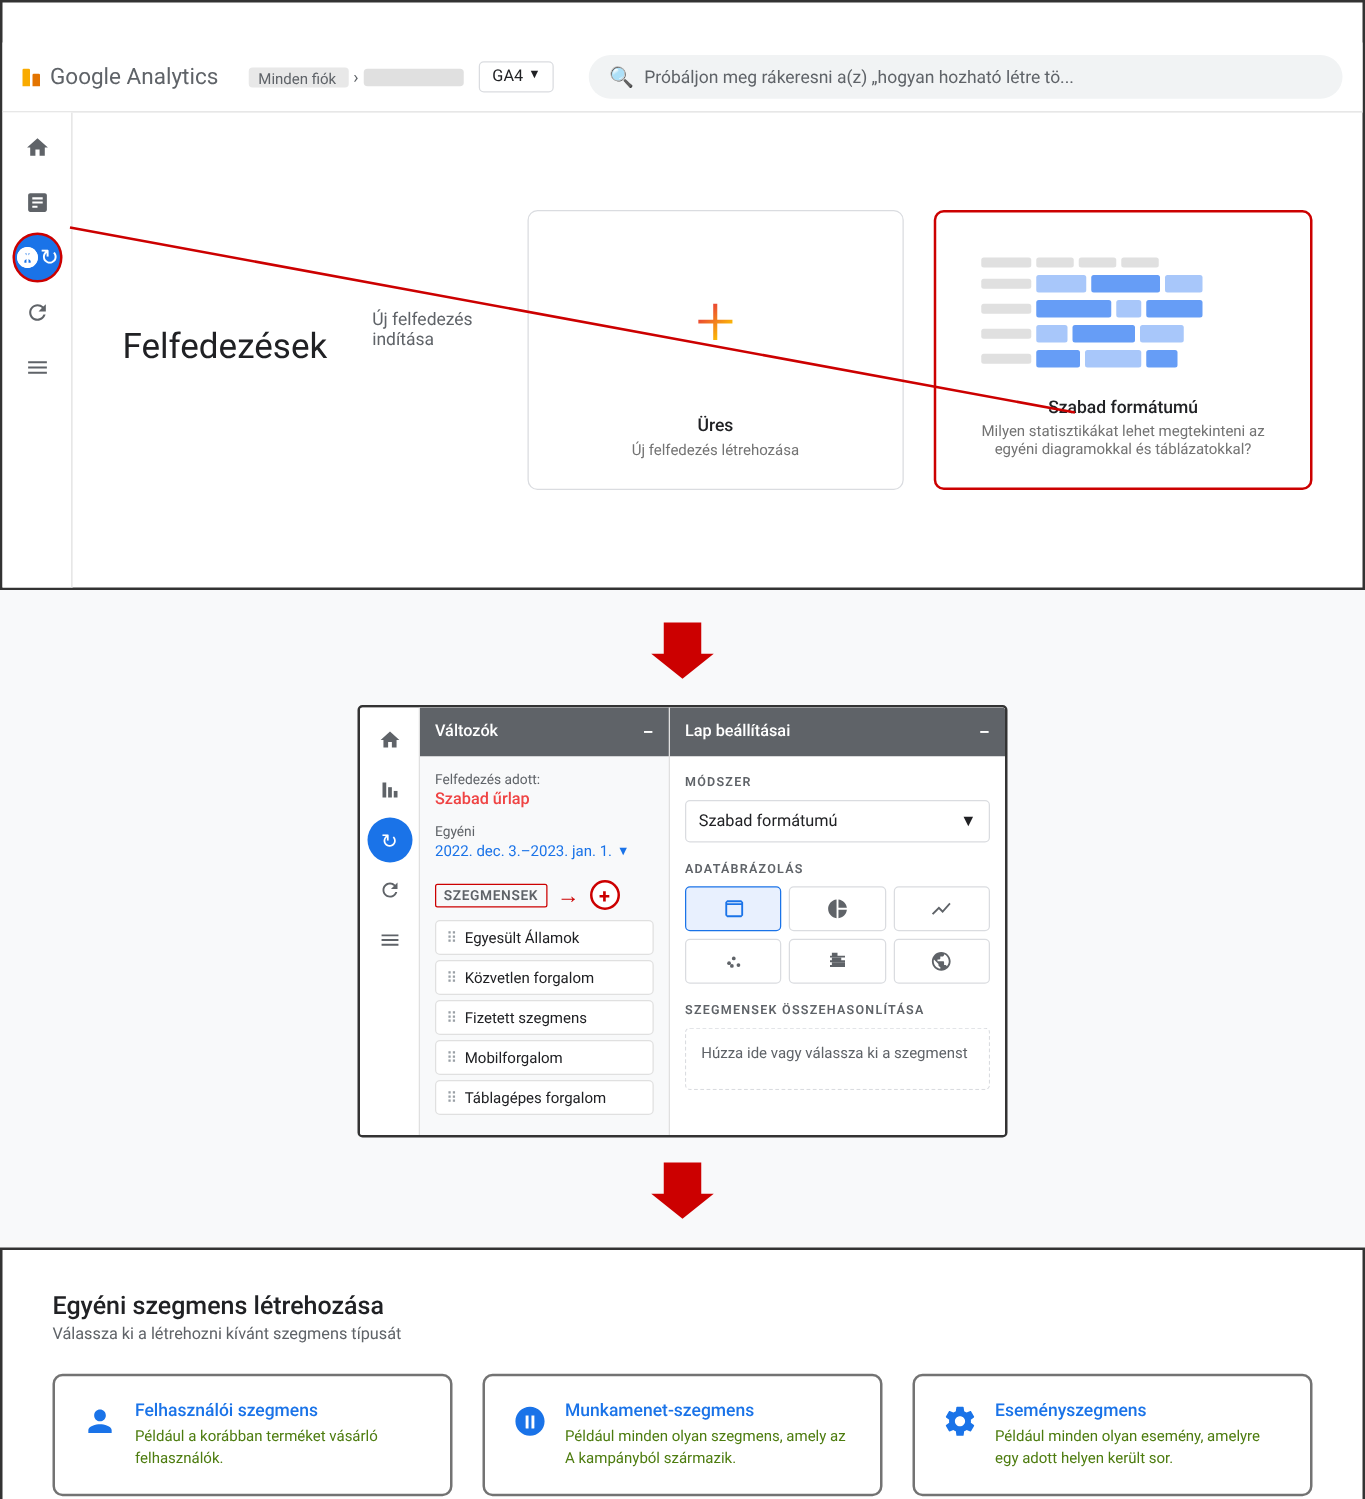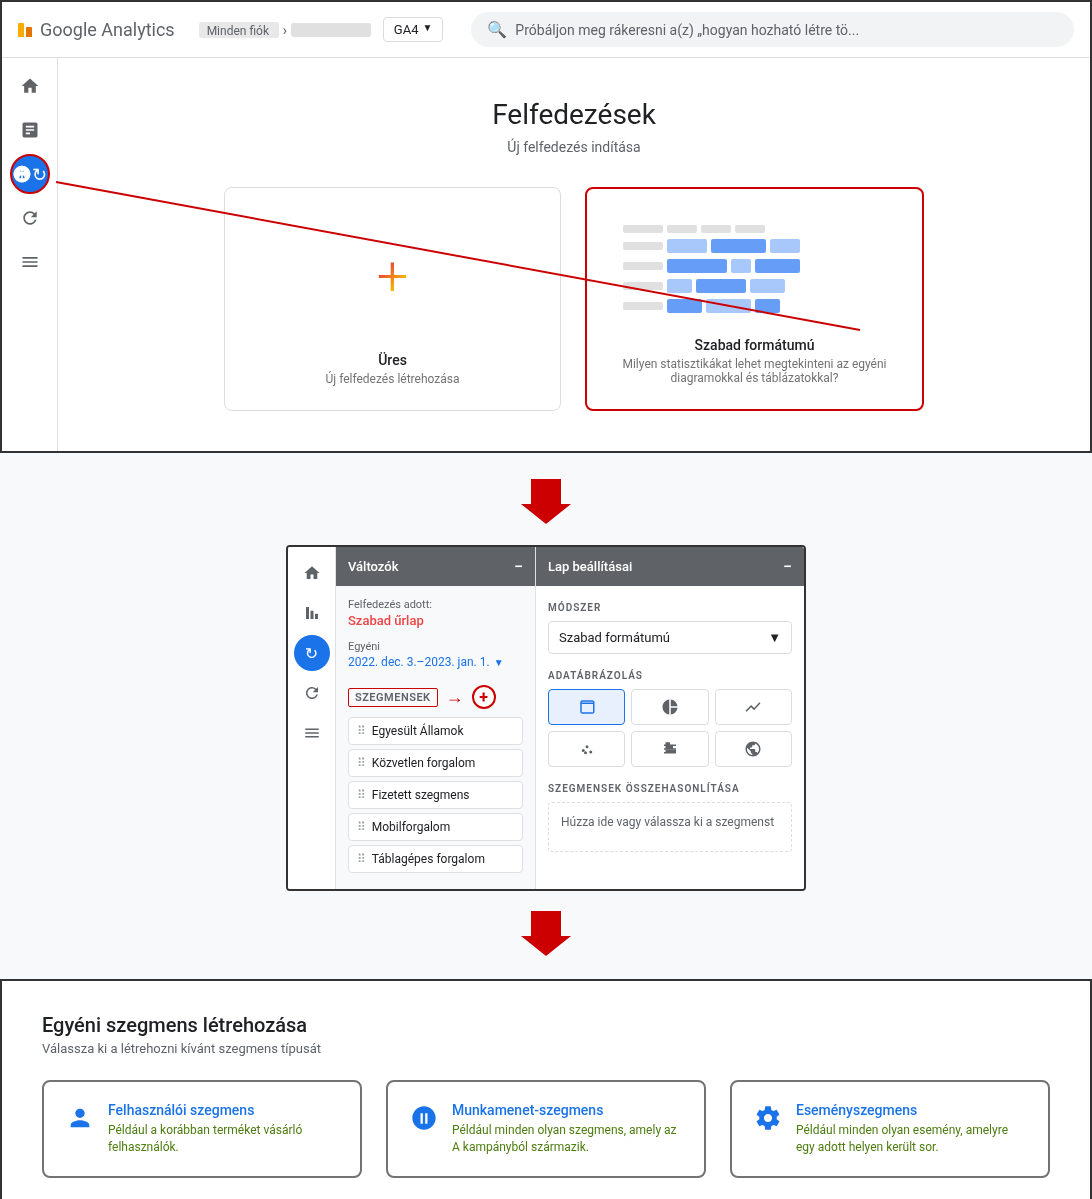--- a/index.html
+++ b/index.html
@@ -22,20 +22,21 @@
 
     
     .ga-header {
       display: flex;
       align-items: center;
       padding: 8px 16px;
       border-bottom: 1px solid #e0e0e0;
       background: #fff;
       height: 56px;
       gap: 12px;
+      margin-top: 32px;
     }
 
     .ga-logo {
       display: flex;
       align-items: center;
       gap: 8px;
     }
 
     .ga-title {
       font-size: 18px;
@@ -129,22 +130,23 @@
       background: #1a73e8;
       color: #fff;
       border: 2px solid #c00;
     }
 
     
     .ga-content {
       flex: 1;
       padding: 40px;
       display: flex;
-      flex-direction: column;
-      align-items: center;
+      flex-direction: row;
+      align-items: center;
+      gap: 36px;
     }
 
     .page-title {
       font-size: 28px;
       font-weight: 400;
       color: #202124;
       margin-bottom: 8px;
     }
 
     .page-subtitle {

